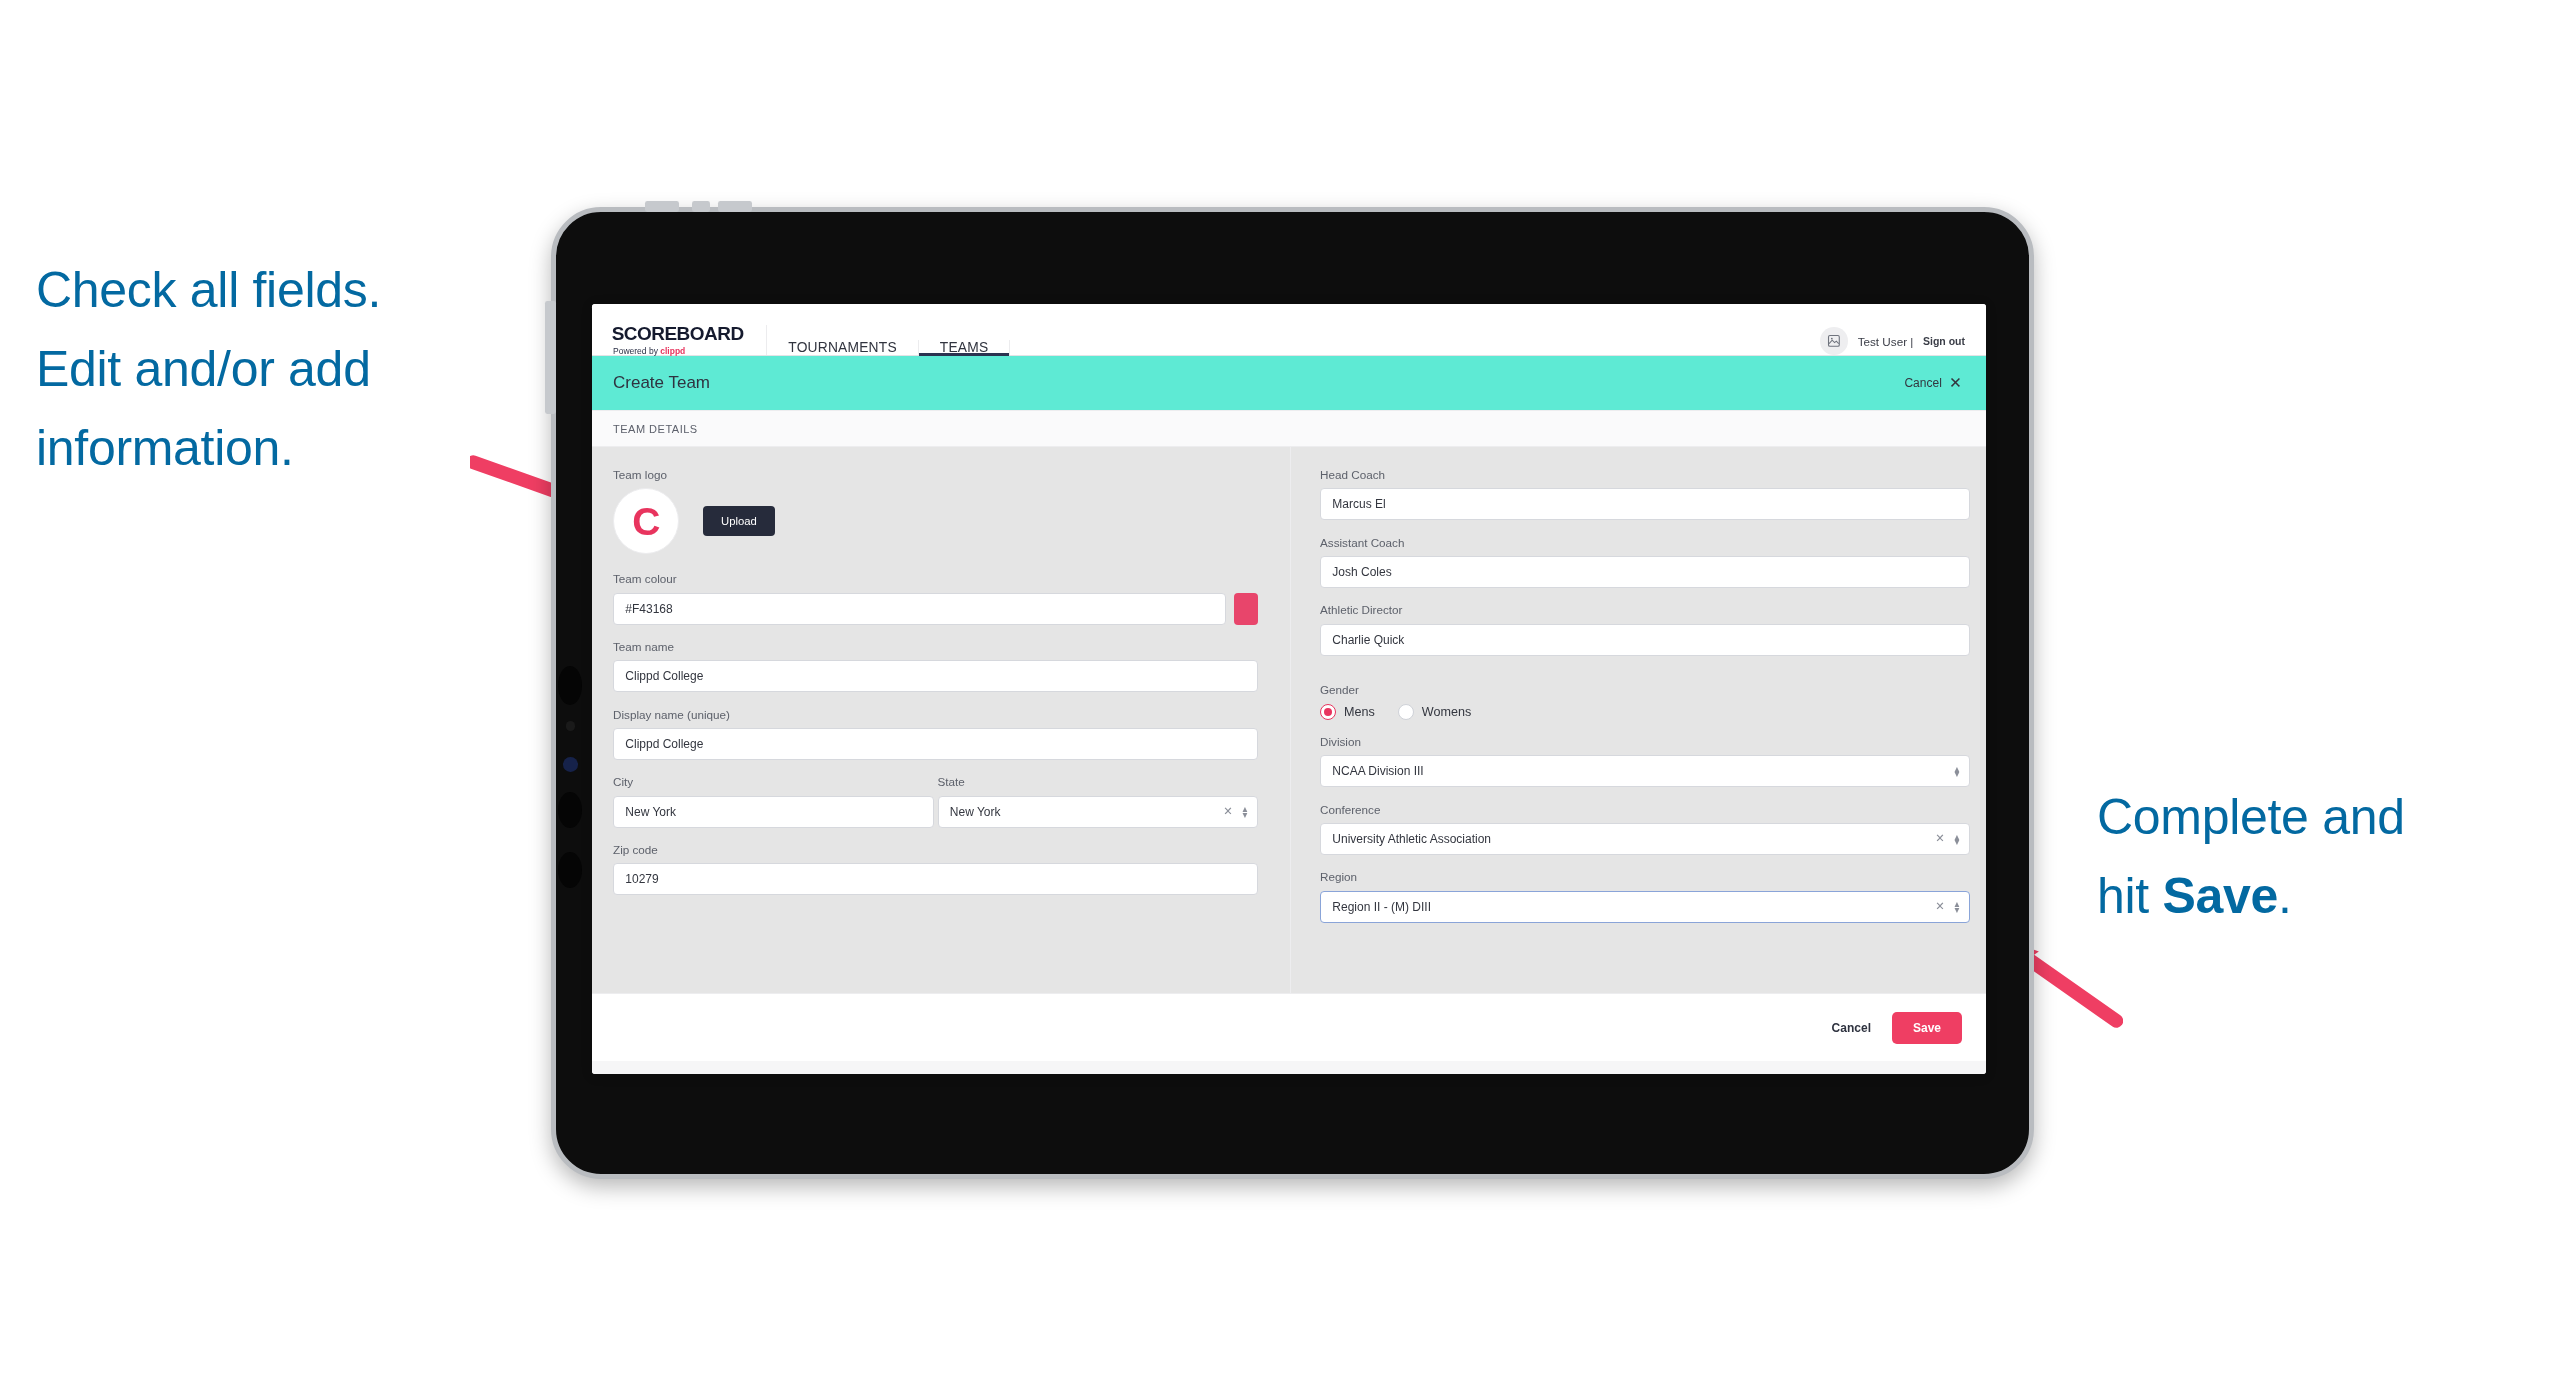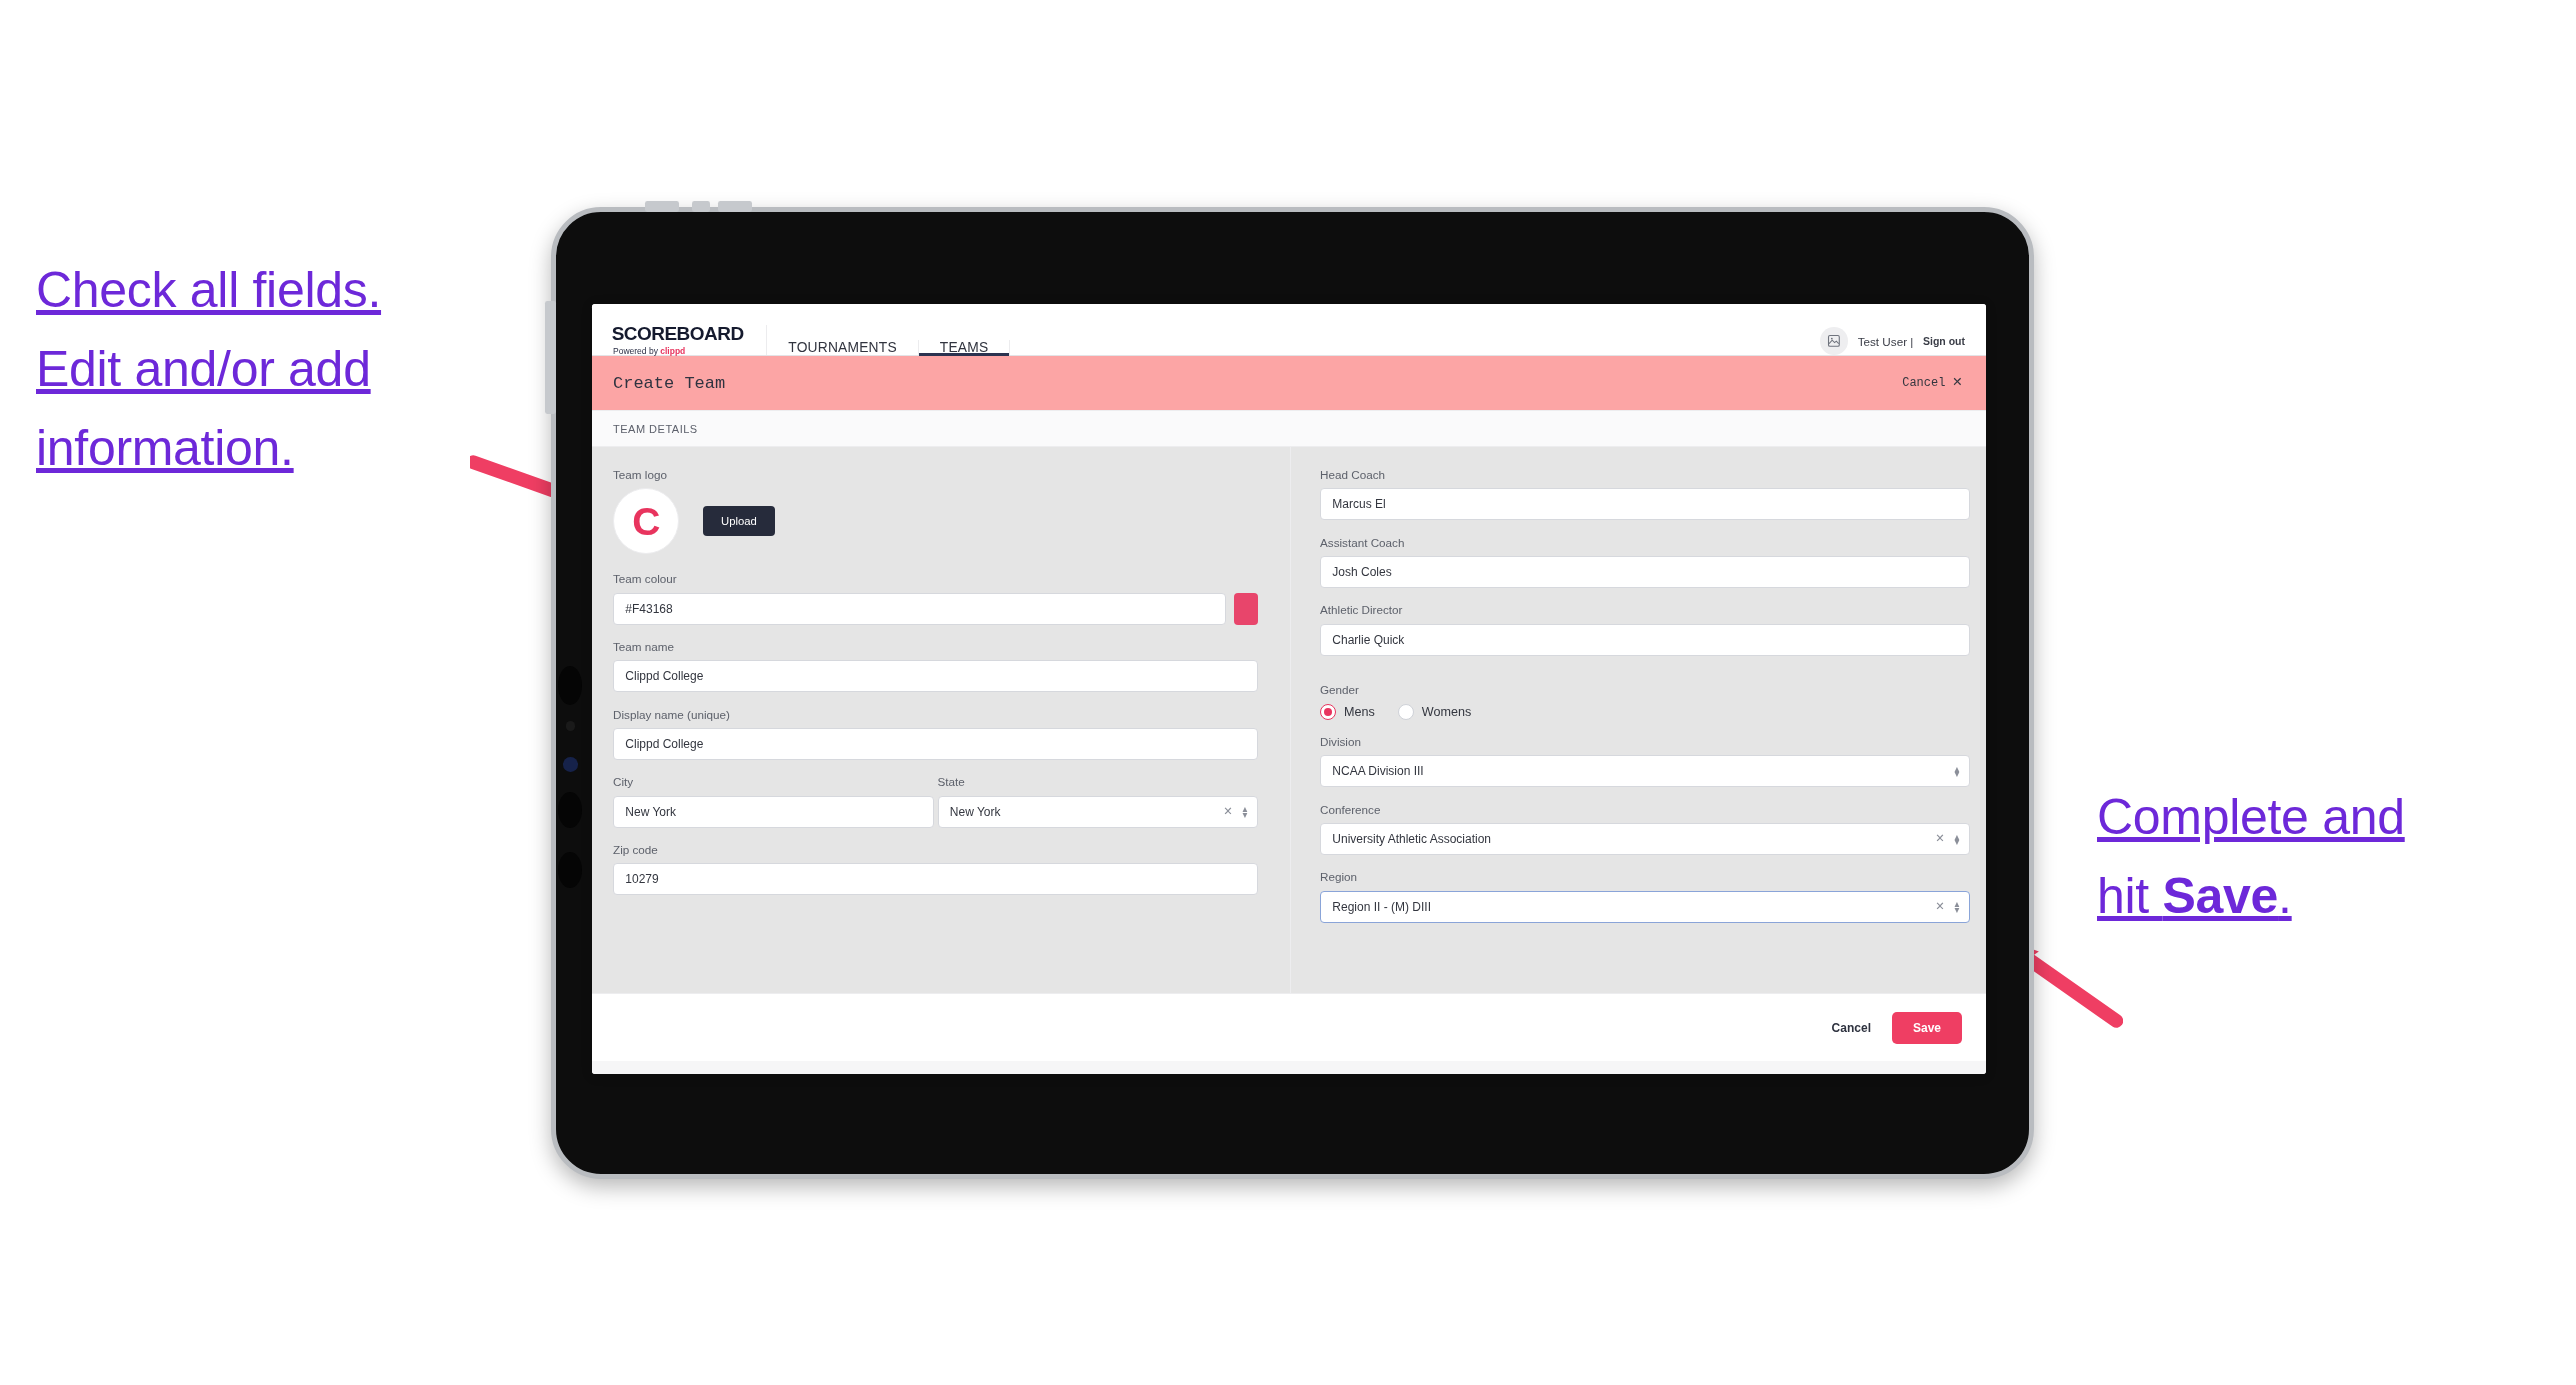--- a/index.html
+++ b/index.html
@@ -10,27 +10,26 @@
     background: #ffffff;
     font-family: "Liberation Sans", sans-serif;
     overflow: hidden;
   }
 
   #stage { position: relative; width: 2576px; height: 1386px; background: #fff; }
 
   
   .annot {
     position: absolute;
-    color: #6d28d9;
+    color: #0369a1;
     font-size: 50px;
     line-height: 1.58;
     letter-spacing: -0.3px;
     font-weight: 400;
     white-space: pre-line;
-    text-decoration: underline;
   }
   #annot-left  { left: 36px;  top: 251px;  width: 502px; }
   #annot-right { left: 2097px; top: 778px;  width: 421px; }
   .annot b { font-weight: 700; }
 
   .arrow { position: absolute; }
 
   
   #tablet {
     position: absolute;
@@ -110,23 +109,22 @@
   #avatar {
     width: 27.6px; height: 27.6px; border-radius: 50%;
     background: #eeeef0; display: flex; align-items: center; justify-content: center;
   }
   #user-name { font-size: 11.7px; color: #3a3d47; }
   #signout { font-size: 10.5px; color: #3a3d47; cursor: pointer; font-weight: bold; }
 
   
   #dialog-head {
     height: 55px; display: flex; align-items: center;
-    padding: 0 24px 0 21px; background: #fca5a5;
+    padding: 0 24px 0 21px; background: #5eead4;
     border-bottom: 1.2px solid #ededef;
-    font-family: Liberation Mono, monospace;
   }
   #dialog-title { font-size: 17px; color: #2f3340; }
   #cancel-top {
     margin-left: auto; display: flex; align-items: center; gap: 7.3px;
     font-size: 12px; color: #33363f; cursor: pointer;
   }
   #cancel-top .xg { font-size: 15.4px; line-height: 1; }
 
   
   #section-bar {

